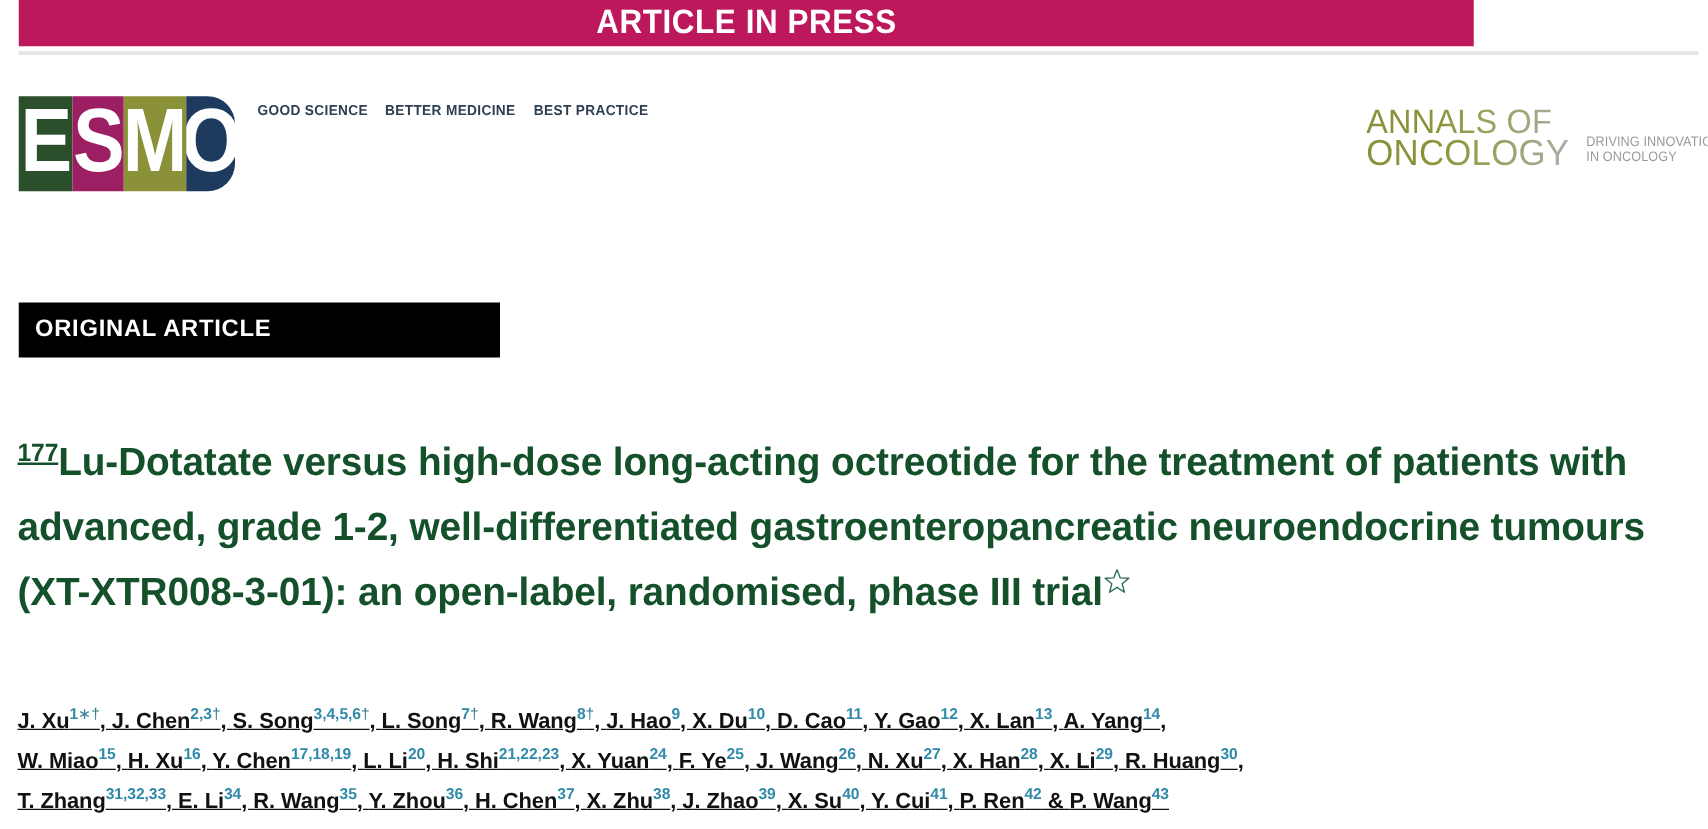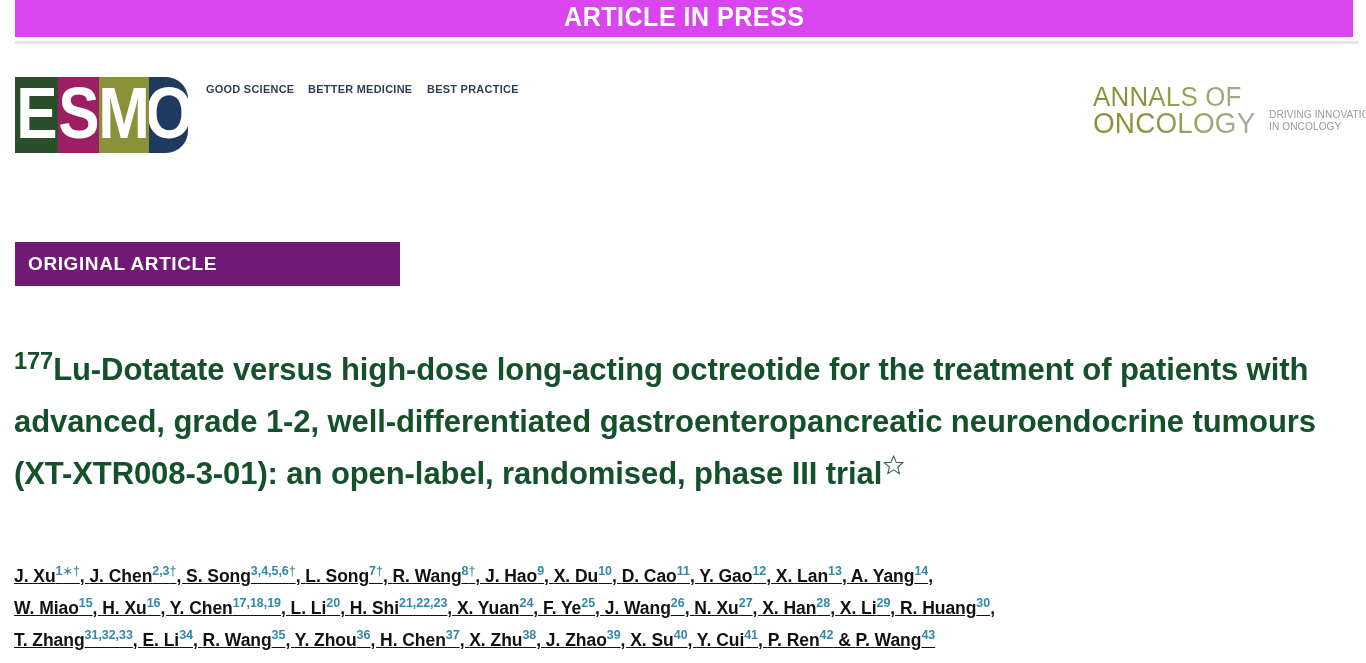--- a/index.html
+++ b/index.html
@@ -19,23 +19,23 @@
     width: 1366px;
     height: 663px;
     background: #ffffff;
   }
 
   
   .press-band {
     position: absolute;
     left: 15px;
     top: 0px;
-    width: 1338px;
+    width: 1164px;
     height: 37px;
-    background: #d946ef;
+    background: #be185d;
     display: flex;
     align-items: center;
     justify-content: center;
   }
   .press-band-text {
     color: #ffffff;
     font-family: "Liberation Sans", sans-serif;
     font-weight: bold;
     font-size: 27px;
     letter-spacing: 0.5px;
@@ -149,21 +149,21 @@
     white-space: nowrap;
   }
 
   
   .section-banner {
     position: absolute;
     left: 15px;
     top: 242px;
     width: 385px;
     height: 44px;
-    background: #701a75;
+    background: #000000;
     display: flex;
     align-items: center;
   }
   .section-banner-text {
     color: #ffffff;
     font-family: "Liberation Sans", sans-serif;
     font-weight: bold;
     font-size: 19px;
     letter-spacing: 0.6px;
     padding-left: 13px;
@@ -178,24 +178,25 @@
     color: #14512b;
     font-family: "Liberation Sans", sans-serif;
     font-weight: bold;
     font-size: 31.5px;
     line-height: 52px;
     letter-spacing: -0.1px;
     transform: scaleX(0.985);
     transform-origin: left top;
   }
   .title-sup {
-    font-size: 24px;
+    font-size: 20px;
     vertical-align: super;
     line-height: 0;
     font-weight: bold;
+    text-decoration: underline;
   }
   .star-mark {
     display: inline-block;
     width: 22px;
     height: 22px;
     vertical-align: super;
     position: relative;
     top: 3px;
     margin-left: 1px;
   }

